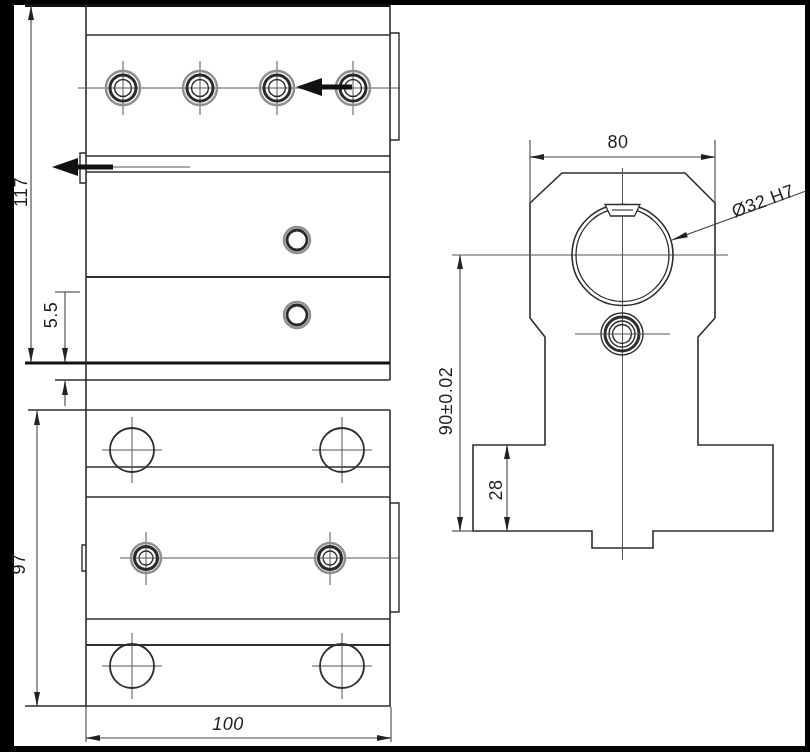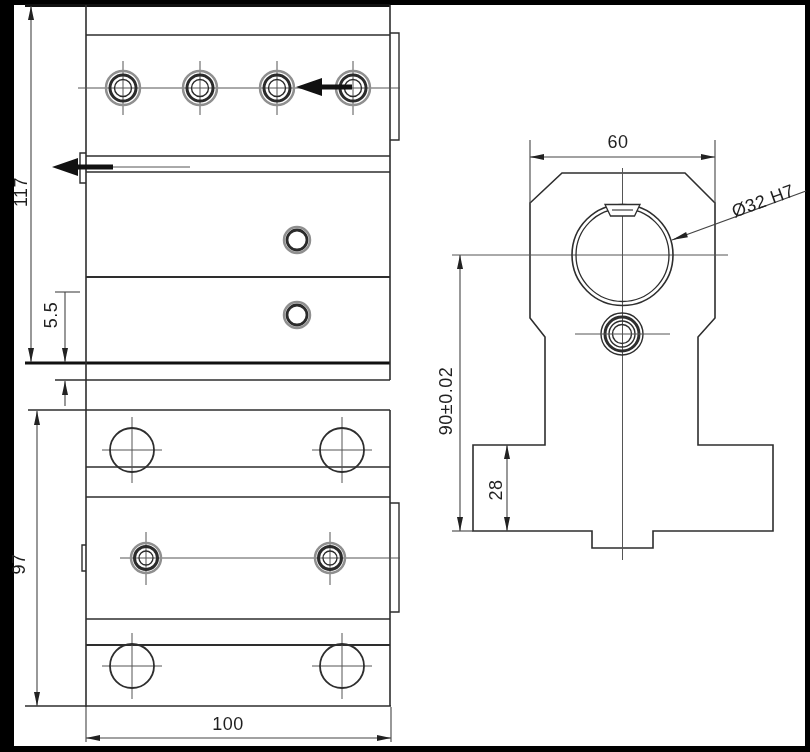--- a/index.html
+++ b/index.html
@@ -206,19 +206,19 @@
       <g>
         <path d="M672 240 L806 191"></path>
         <polygon points="672,240 687.9,237.2 686.1,231.9" fill="#222" stroke="none"></polygon>
       </g>
     </g>
   </svg>
 
   <div class="dim-label rot90" style="left:21px;  top:192px;">117</div>
   <div class="dim-label rot90" style="left:51px;  top:315px;">5.5</div>
   <div class="dim-label rot90" style="left:19px;  top:564px;">97</div>
-  <div class="dim-label" style="left:228px; top:724px;">100</div>
-  <div class="dim-label" style="left:618px; top:142px;">60</div>
+  <div class="dim-label" style="left:228px; top:724px;font-style:italic;">100</div>
+  <div class="dim-label" style="left:618px; top:142px;">80</div>
   <div class="dim-label rot20" style="left:763px; top:201px;">Ø32 H7</div>
   <div class="dim-label rot90" style="left:446px; top:401px;">90±0.02</div>
   <div class="dim-label rot90" style="left:496px; top:490px;">28</div>
 
 </div>
 
 </body></html>

